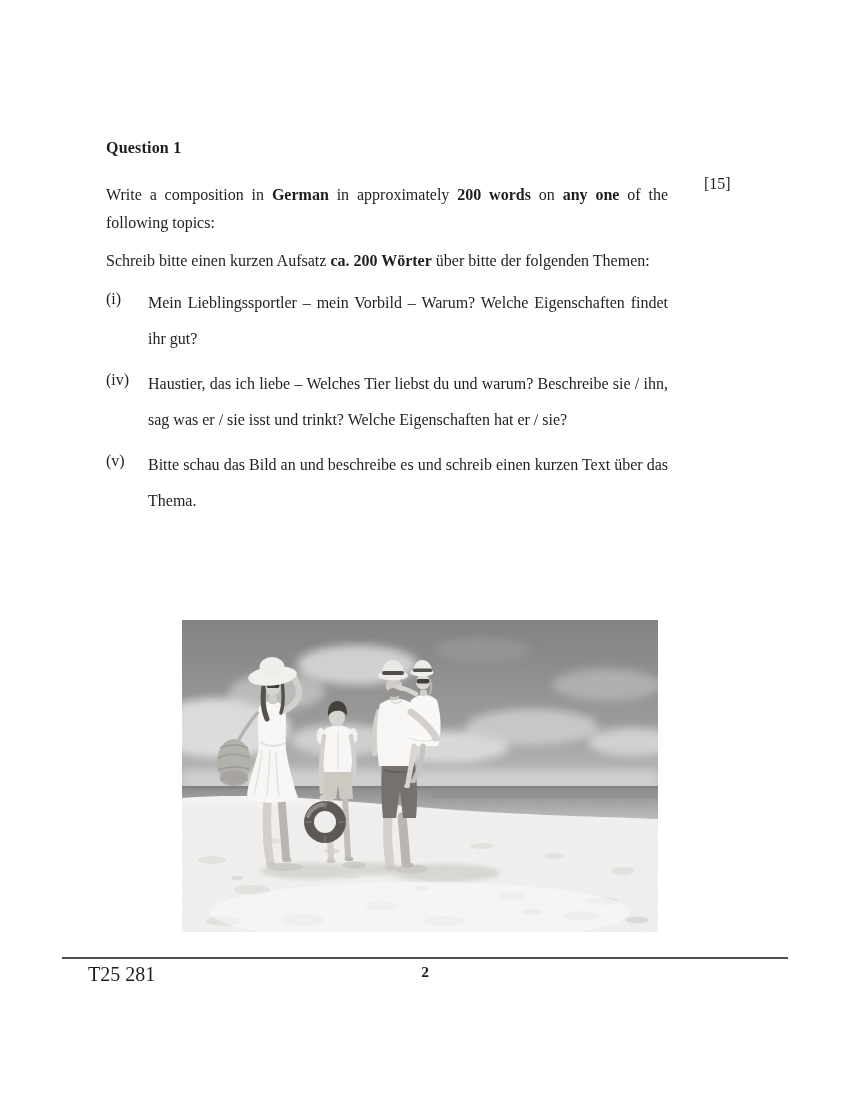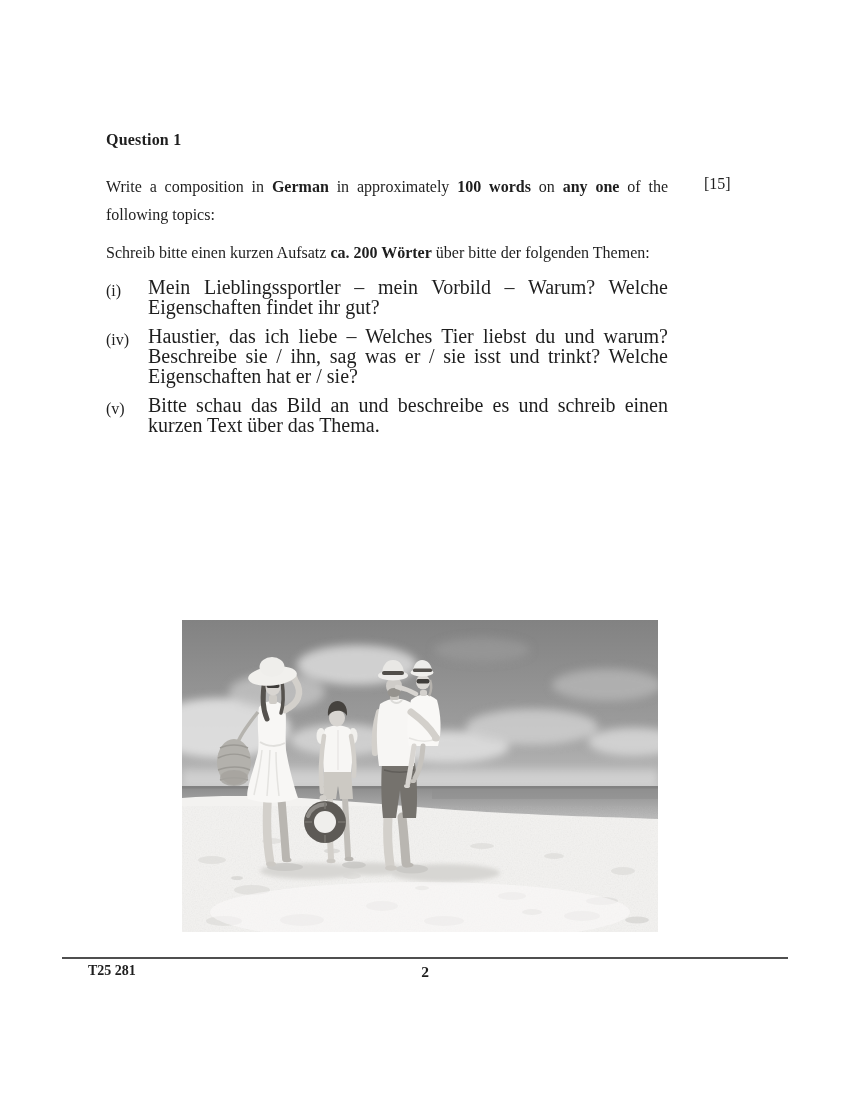--- a/index.html
+++ b/index.html
@@ -5,57 +5,57 @@
   html,body { margin:0; padding:0; background:#ffffff; }
   .page {
     position:relative;
     width:850px; height:1100px;
     background:#ffffff;
     font-family:"Liberation Serif","DejaVu Serif",serif;
     color:#1e1e1e;
     overflow:hidden;
   }
   .content {
-    position:absolute; left:106px; top:131px; width:562px;
+    position:absolute; left:106px; top:139px; width:562px;
   }
   .q-heading { font-size:16px; font-weight:bold; margin:0 0 24px 0; letter-spacing:0.2px; }
   .para { font-size:16px; line-height:28px; text-align:justify; margin:0 0 10px 0; }
   .para b, .topic b { font-weight:bold; }
   .topic { display:flex; margin:0 0 9px 0; }
   .topic-num { width:42px; flex:none; font-size:16px; line-height:28px; }
-  .topic-text { flex:1; font-size:20px; line-height:20px; text-align:justify; }
+  .topic-text { flex:1; font-size:16px; line-height:36px; text-align:justify; }
   .marks { position:absolute; left:704px; top:175px; font-size:16px; }
   .photo-frame {
     position:absolute; left:182px; top:620px;
     width:476px; height:312px; overflow:hidden;
   }
   .footer {
     position:absolute; left:62px; top:957px; width:726px;
     border-top:2px solid #4f4f4f;
   }
   .paper-code {
     position:absolute; left:26px; top:4px;
-    font-size:14px; font-weight:bold; white-space:pre;
+    font-size:20px; font-weight:normal; white-space:pre;
   }
   .page-num {
     position:absolute; left:0; right:0; top:4px; text-align:center;
     font-size:15.5px; font-weight:bold;
   }
 </style>
 </head>
 <body>
 
 <div class="page">
 
   <div class="marks">[15]</div>
 
   <div class="content">
     <h2 class="q-heading">Question 1</h2>
 
-    <p class="para"><span>Write a composition in </span><b>German</b><span> in approximately </span><b>100 words</b><span> on </span><b>any one</b><span> of the following topics:</span></p>
+    <p class="para"><span>Write a composition in </span><b>German</b><span> in approximately </span><b>200 words</b><span> on </span><b>any one</b><span> of the following topics:</span></p>
 
     <p class="para"><span>Schreib bitte einen kurzen Aufsatz </span><b>ca. 200 Wörter</b><span> über bitte der folgenden Themen:</span></p>
 
     <div class="topic">
       <span class="topic-num">(i)</span>
       <span class="topic-text">Mein Lieblingssportler – mein Vorbild – Warum? Welche Eigenschaften findet ihr gut?</span>
     </div>
     <div class="topic">
       <span class="topic-num">(iv)</span>
       <span class="topic-text">Haustier, das ich liebe – Welches Tier liebst du und warum? Beschreibe sie / ihn, sag was er / sie isst und trinkt? Welche Eigenschaften hat er / sie?</span>

